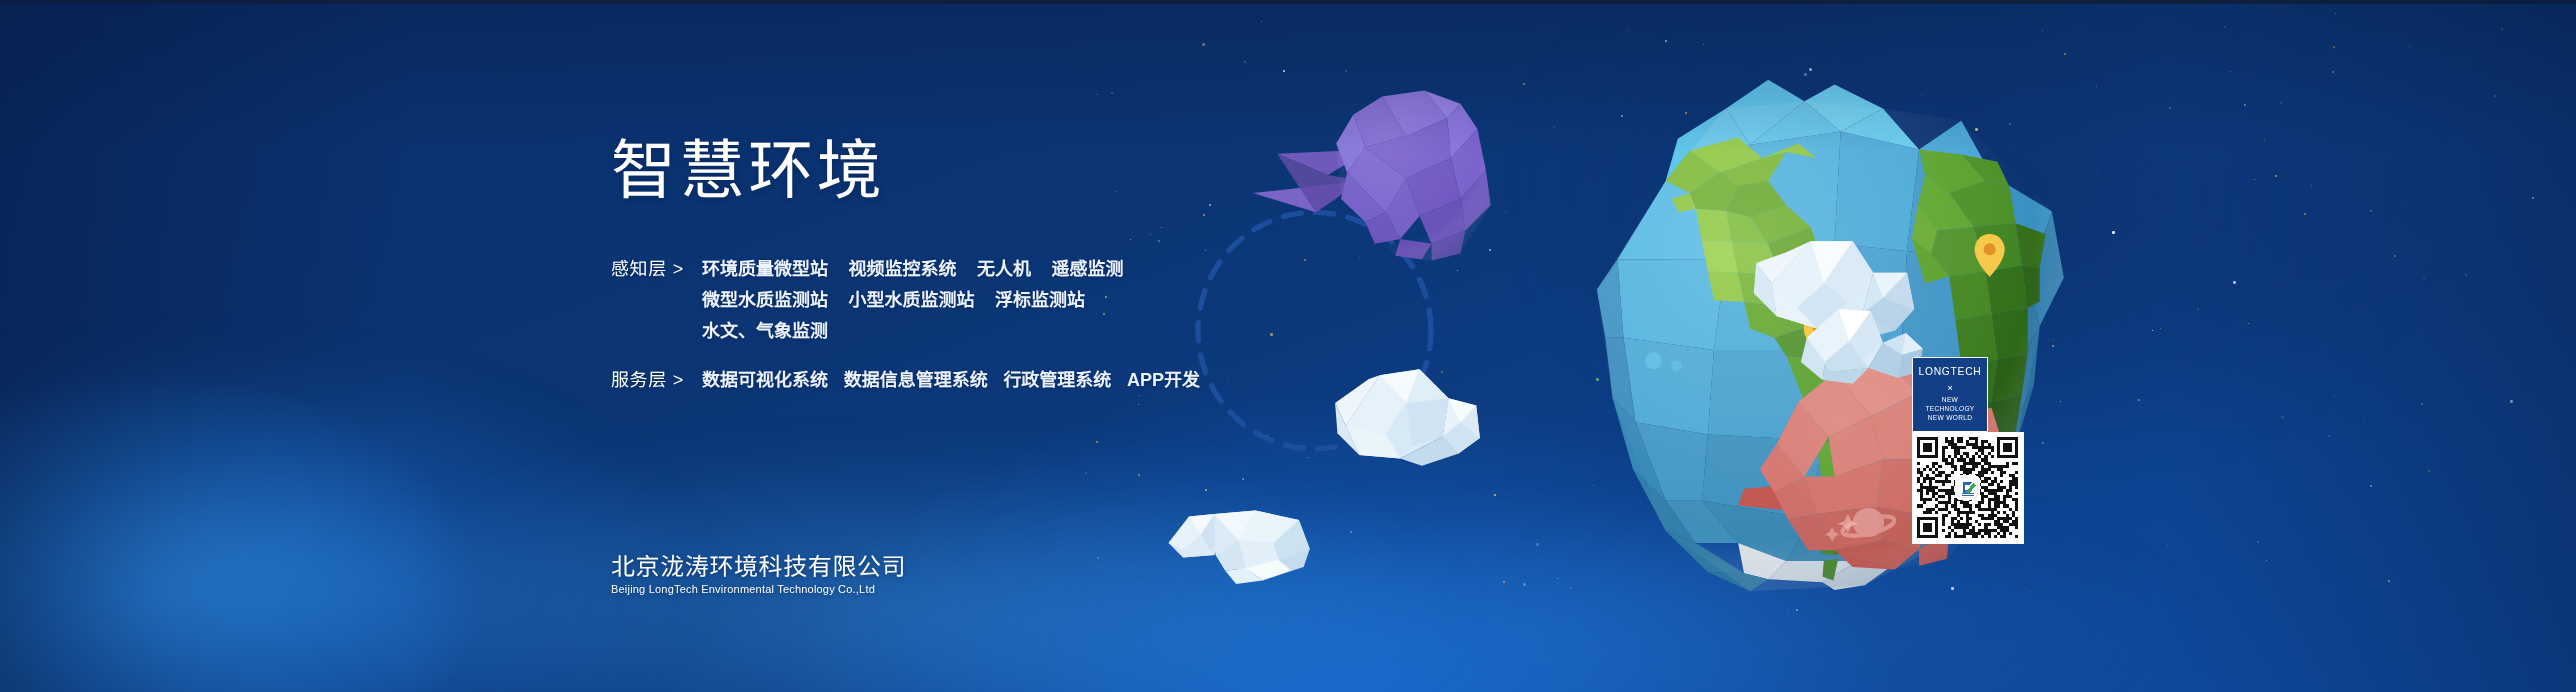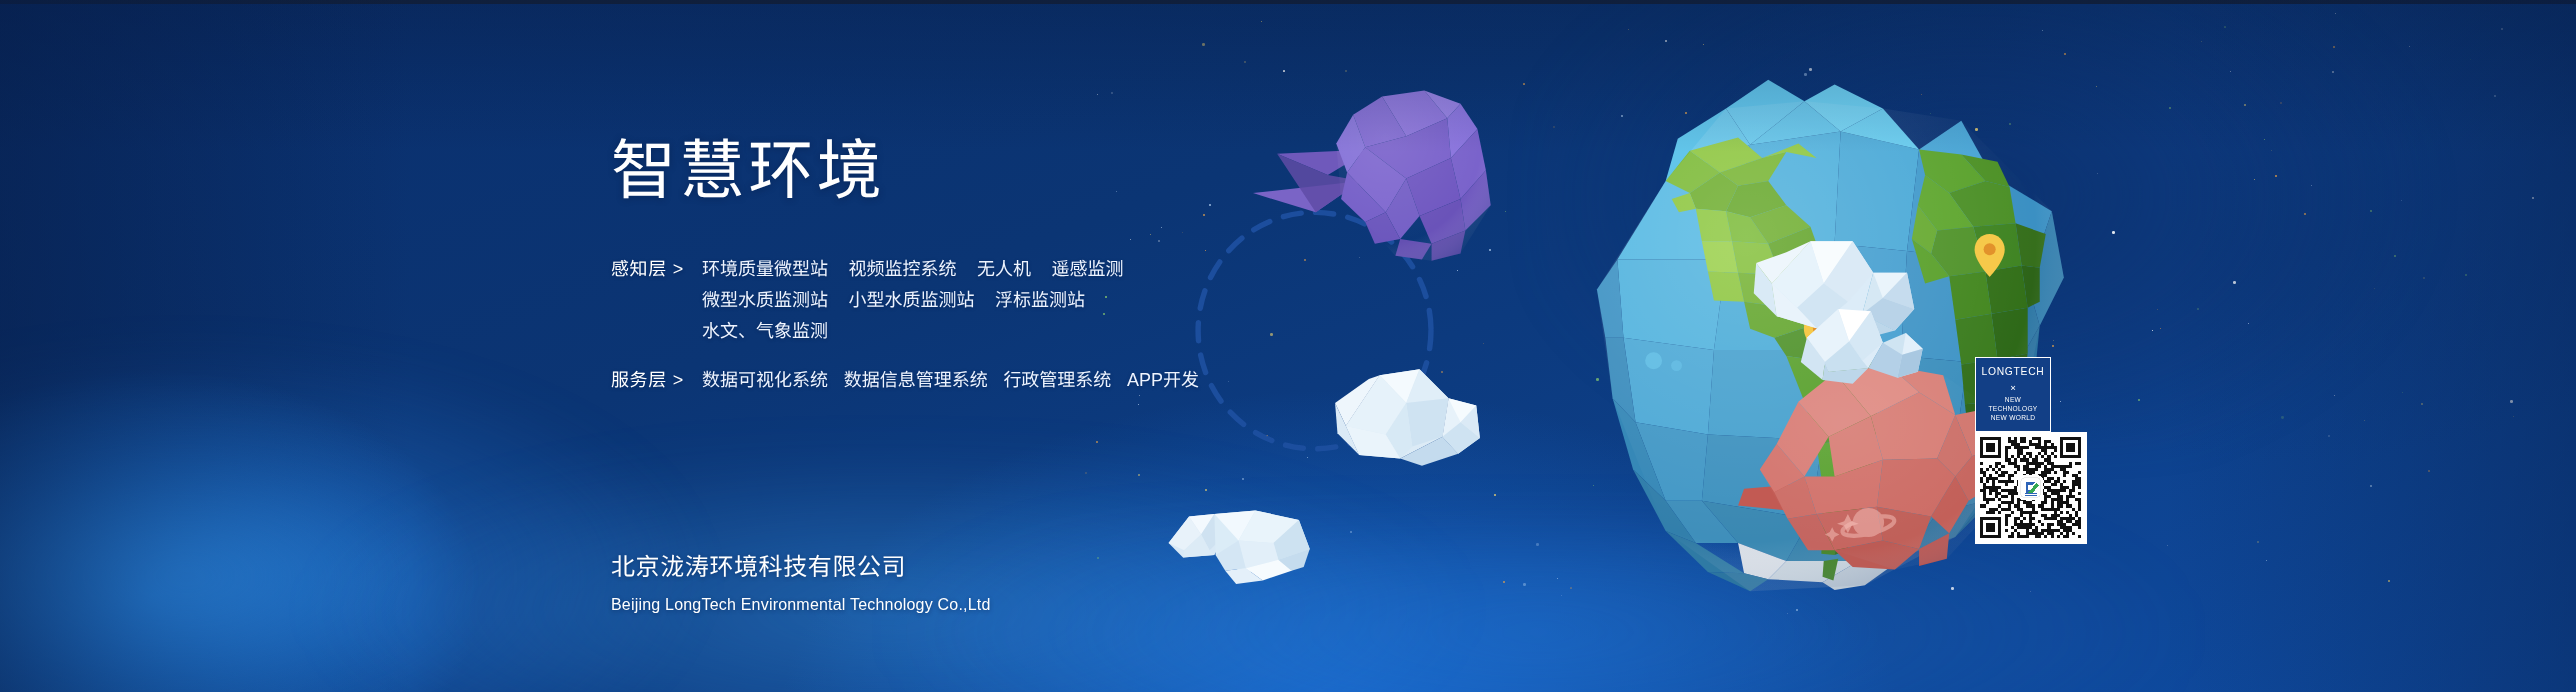--- a/index.html
+++ b/index.html
@@ -97,44 +97,44 @@
     text-shadow:0 0.6px 3.6px rgba(4,22,60,.40);
   }
   .layer-label{
     flex:0 0 auto;
     width:91px;
     color:#ffffff;
     letter-spacing:0.6px;
   }
   .layer-label .caret{margin-left:6px;}
   .layer-items{flex:1 1 auto;}
-  .item-line{display:block;}
+  .item-line{display:block;font-weight:bold;}
   .item-line .it{margin-right:20.5px;}
   .item-line .it:last-child{margin-right:0;}
   .layer-row.services{margin-top:18px;}
   .layer-row.services .it{margin-right:15.7px;}
 
   
   .company{
     position:absolute;
     left:611px; top:552px;
     color:#ffffff;
     text-shadow:0 0.6px 4.2px rgba(4,22,60,.45);
   }
   .company-cn{
-    font-size:24px; line-height:30px; letter-spacing:0.6px; white-space:nowrap;
+    font-size:24px; line-height:30px; letter-spacing:0.6px; white-space:nowrap;text-align:center;
   }
   .company-en{
-    font-size:16px; line-height:14.5px; letter-spacing:0.2px; margin-top:16px; white-space:nowrap;
+    font-size:11px; line-height:14.5px; letter-spacing:0.2px; margin-top:0; white-space:nowrap;
   }
 
   
   .qr-card{
     position:absolute;
-    left:1939px; top:357px;
+    left:1876px; top:357px;
     width:112px;
     padding-left:36px;
   }
   .qr-head{
     border:1.2px solid #ffffff;
     background:#123f86;
     padding:7.2px 4.8px 8.4px;
     text-align:center;
     color:#ffffff;
   }

